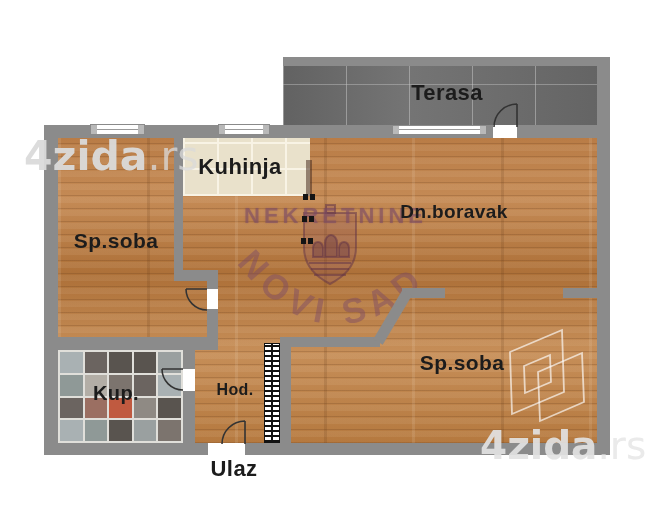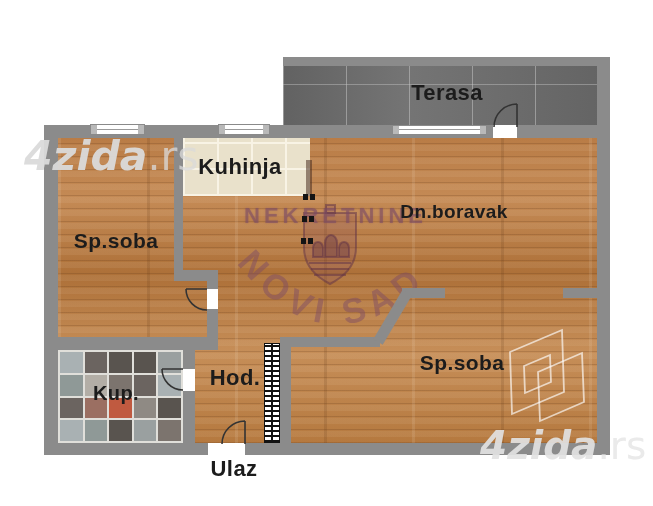--- a/index.html
+++ b/index.html
@@ -63,21 +63,21 @@
   .label{
     position:absolute;z-index:6;transform:translate(-50%,-50%);
     font-weight:700;color:#1c1c1c;white-space:nowrap;letter-spacing:.4px;
   }
 
   
   .brand{
     position:absolute;z-index:7;white-space:nowrap;line-height:1;
     font-family:"DejaVu Sans","Liberation Sans",sans-serif;
   }
-  .brand .b{font-weight:700;font-style:italic;}
+  .brand .b{font-weight:700;}
   .brand .s{font-weight:400;opacity:.8;}
   .brand-tl{left:24px;top:136px;font-size:41px;color:rgba(218,218,218,.95);}
   .brand-br{left:480px;top:426px;font-size:39px;color:rgba(226,226,226,.92);}
   .agency{
     position:absolute;z-index:2;white-space:nowrap;font-weight:700;
     color:rgba(122,74,100,.52);text-shadow:0 0 2px rgba(122,74,100,.35);
   }
   .agency-1{left:243px;top:174px;font-size:27px;letter-spacing:5px;}
   .agency-2{left:244px;top:203px;font-size:22px;letter-spacing:4px;}
 </style>
@@ -189,19 +189,19 @@
       <path d="M524 366 L550 355 L551 382 L525 393 Z"></path>
     </g>
   </svg>
 
   <div class="label" style="left:432px;top:93px;font-size:22px;margin-left:15px;">Terasa</div>
   <div class="label" style="left:454px;top:212px;font-size:19px;">Dn.boravak</div>
   <div class="label" style="left:240px;top:167px;font-size:22px;">Kuhinja</div>
   <div class="label" style="left:116px;top:241px;font-size:21px;">Sp.soba</div>
   <div class="label" style="left:462px;top:363px;font-size:21px;">Sp.soba</div>
   <div class="label" style="left:116px;top:393px;font-size:20px;">Kup.</div>
-  <div class="label" style="left:235px;top:378px;font-size:22px;">Hod.</div>
+  <div class="label" style="left:235px;top:390px;font-size:16px;">Hod.</div>
   <div class="label" style="left:234px;top:469px;font-size:22px;">Ulaz</div>
 
   <div class="brand brand-tl"><span class="b">4zida</span><span class="s">.rs</span></div>
   <div class="brand brand-br"><span class="b">4zida</span><span class="s">.rs</span></div>
 
 </div>
 
 </body></html>

